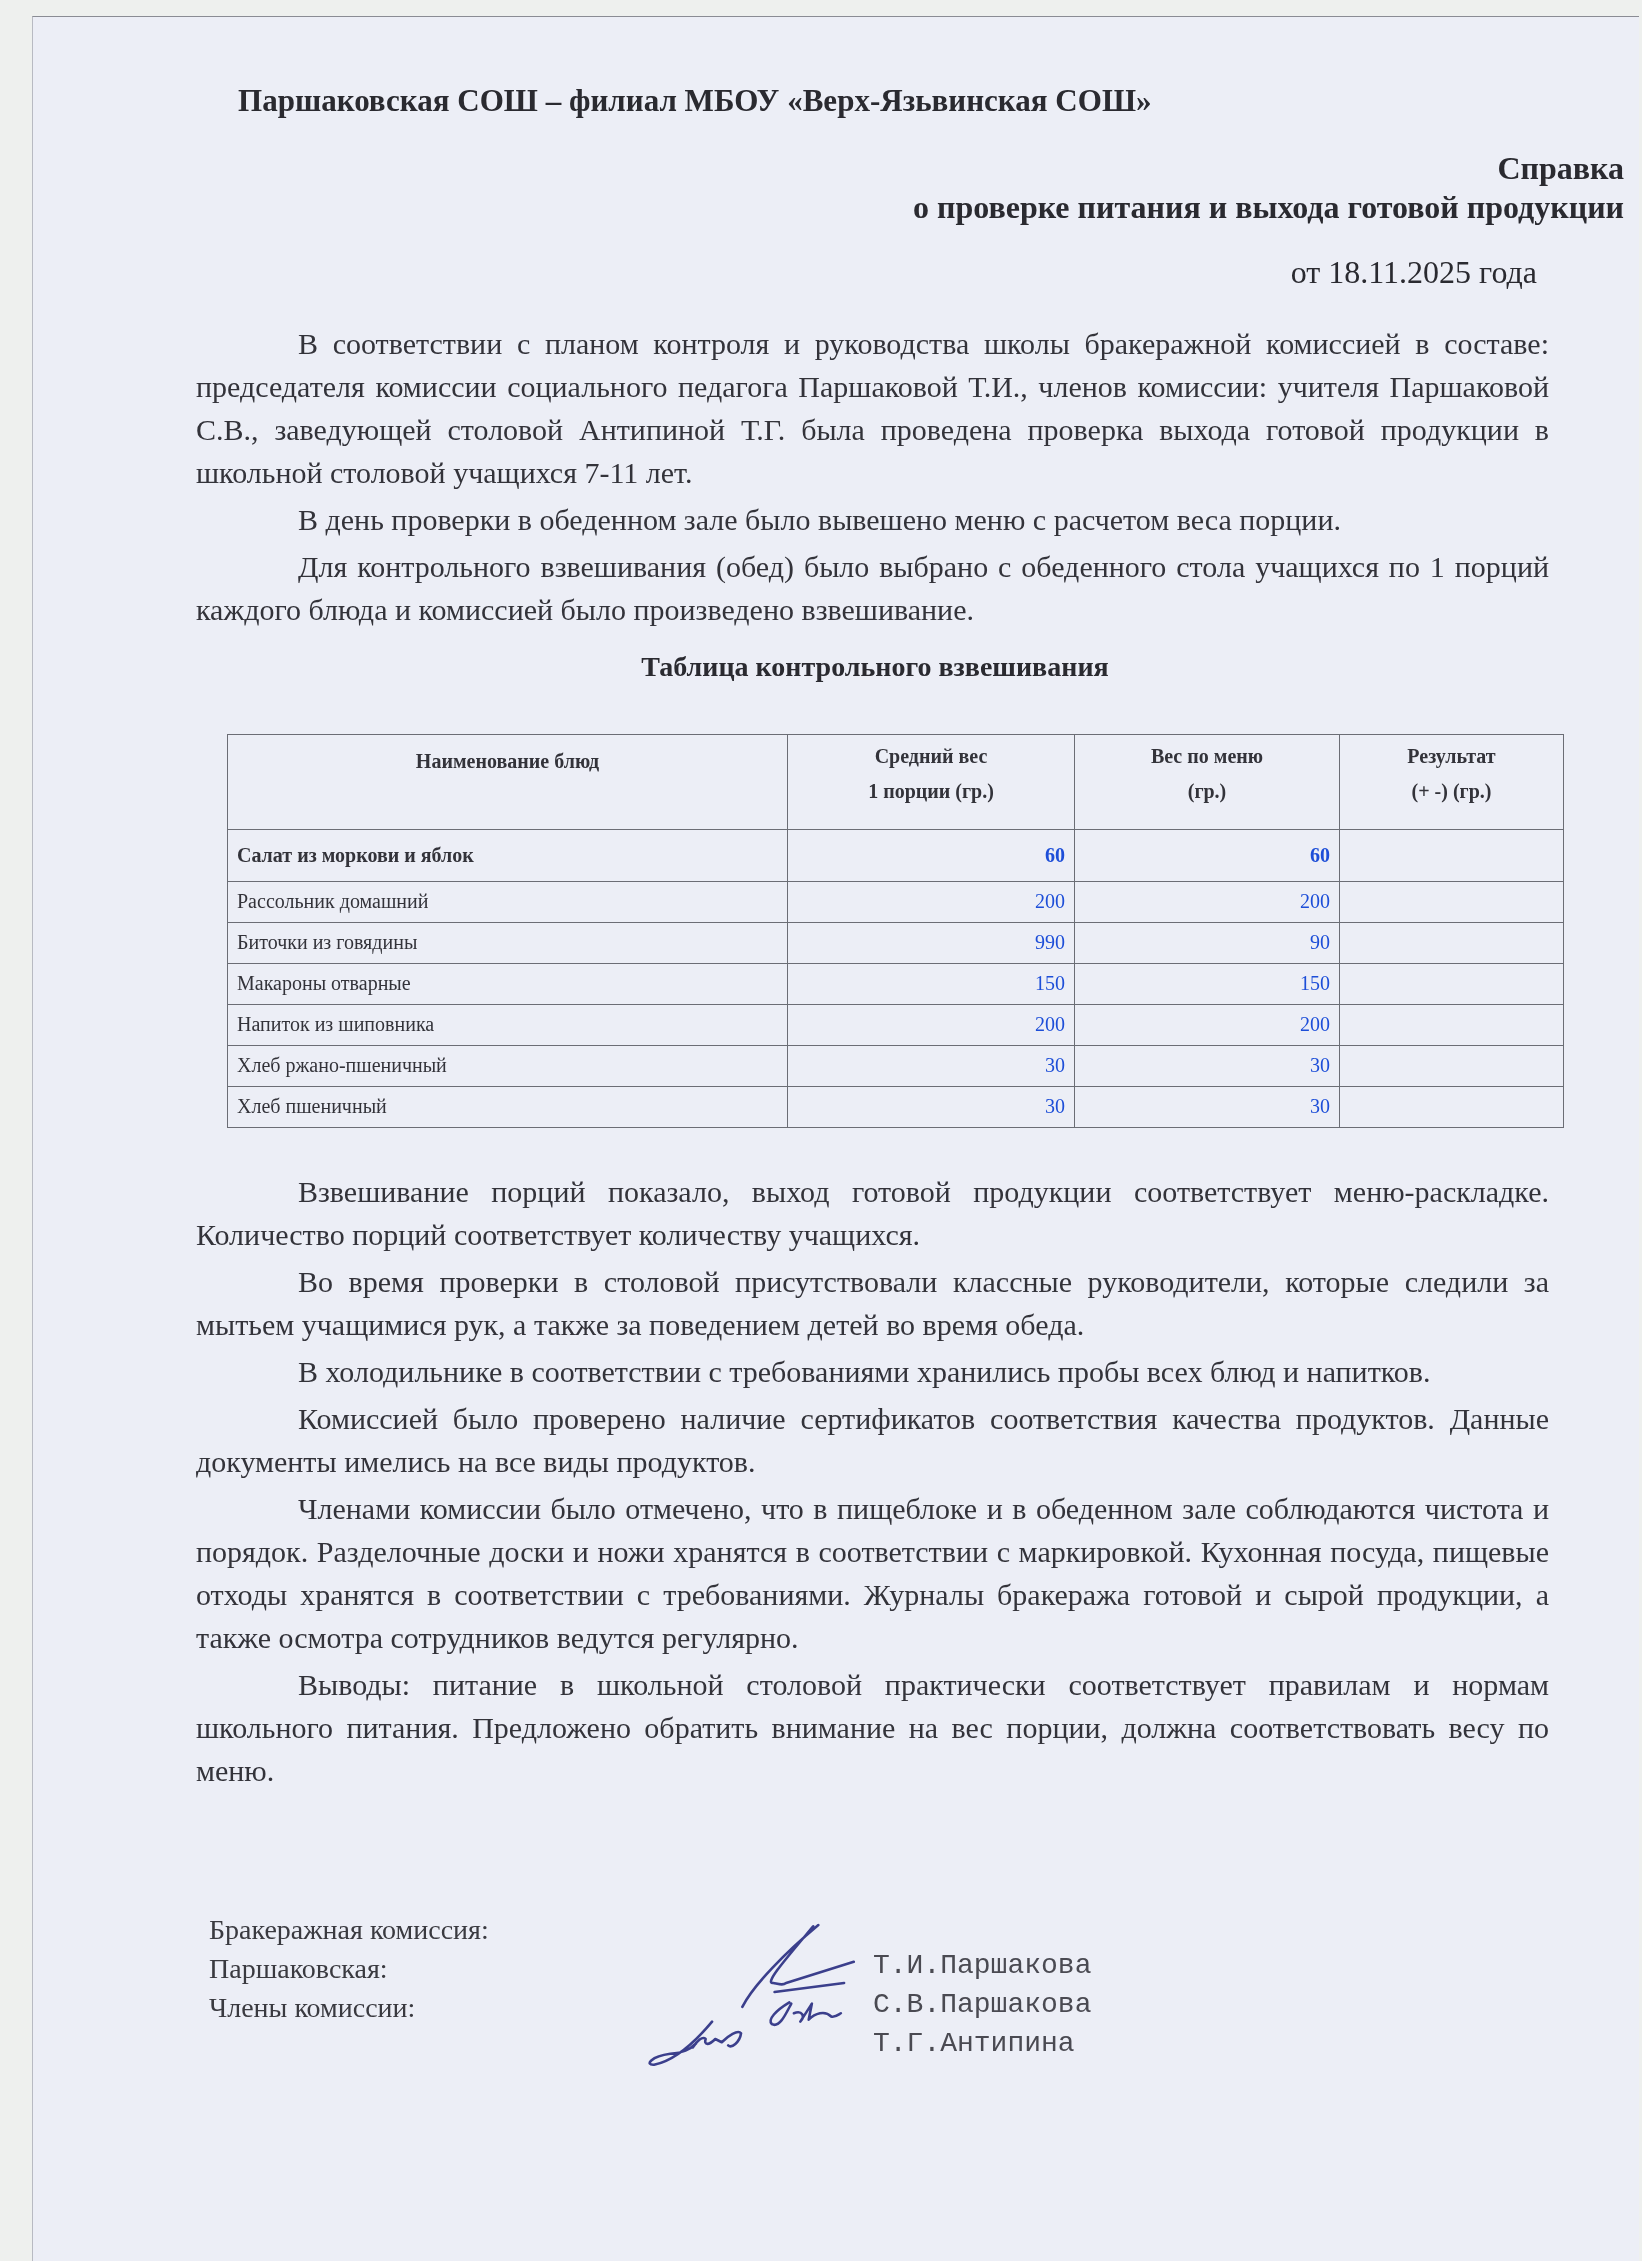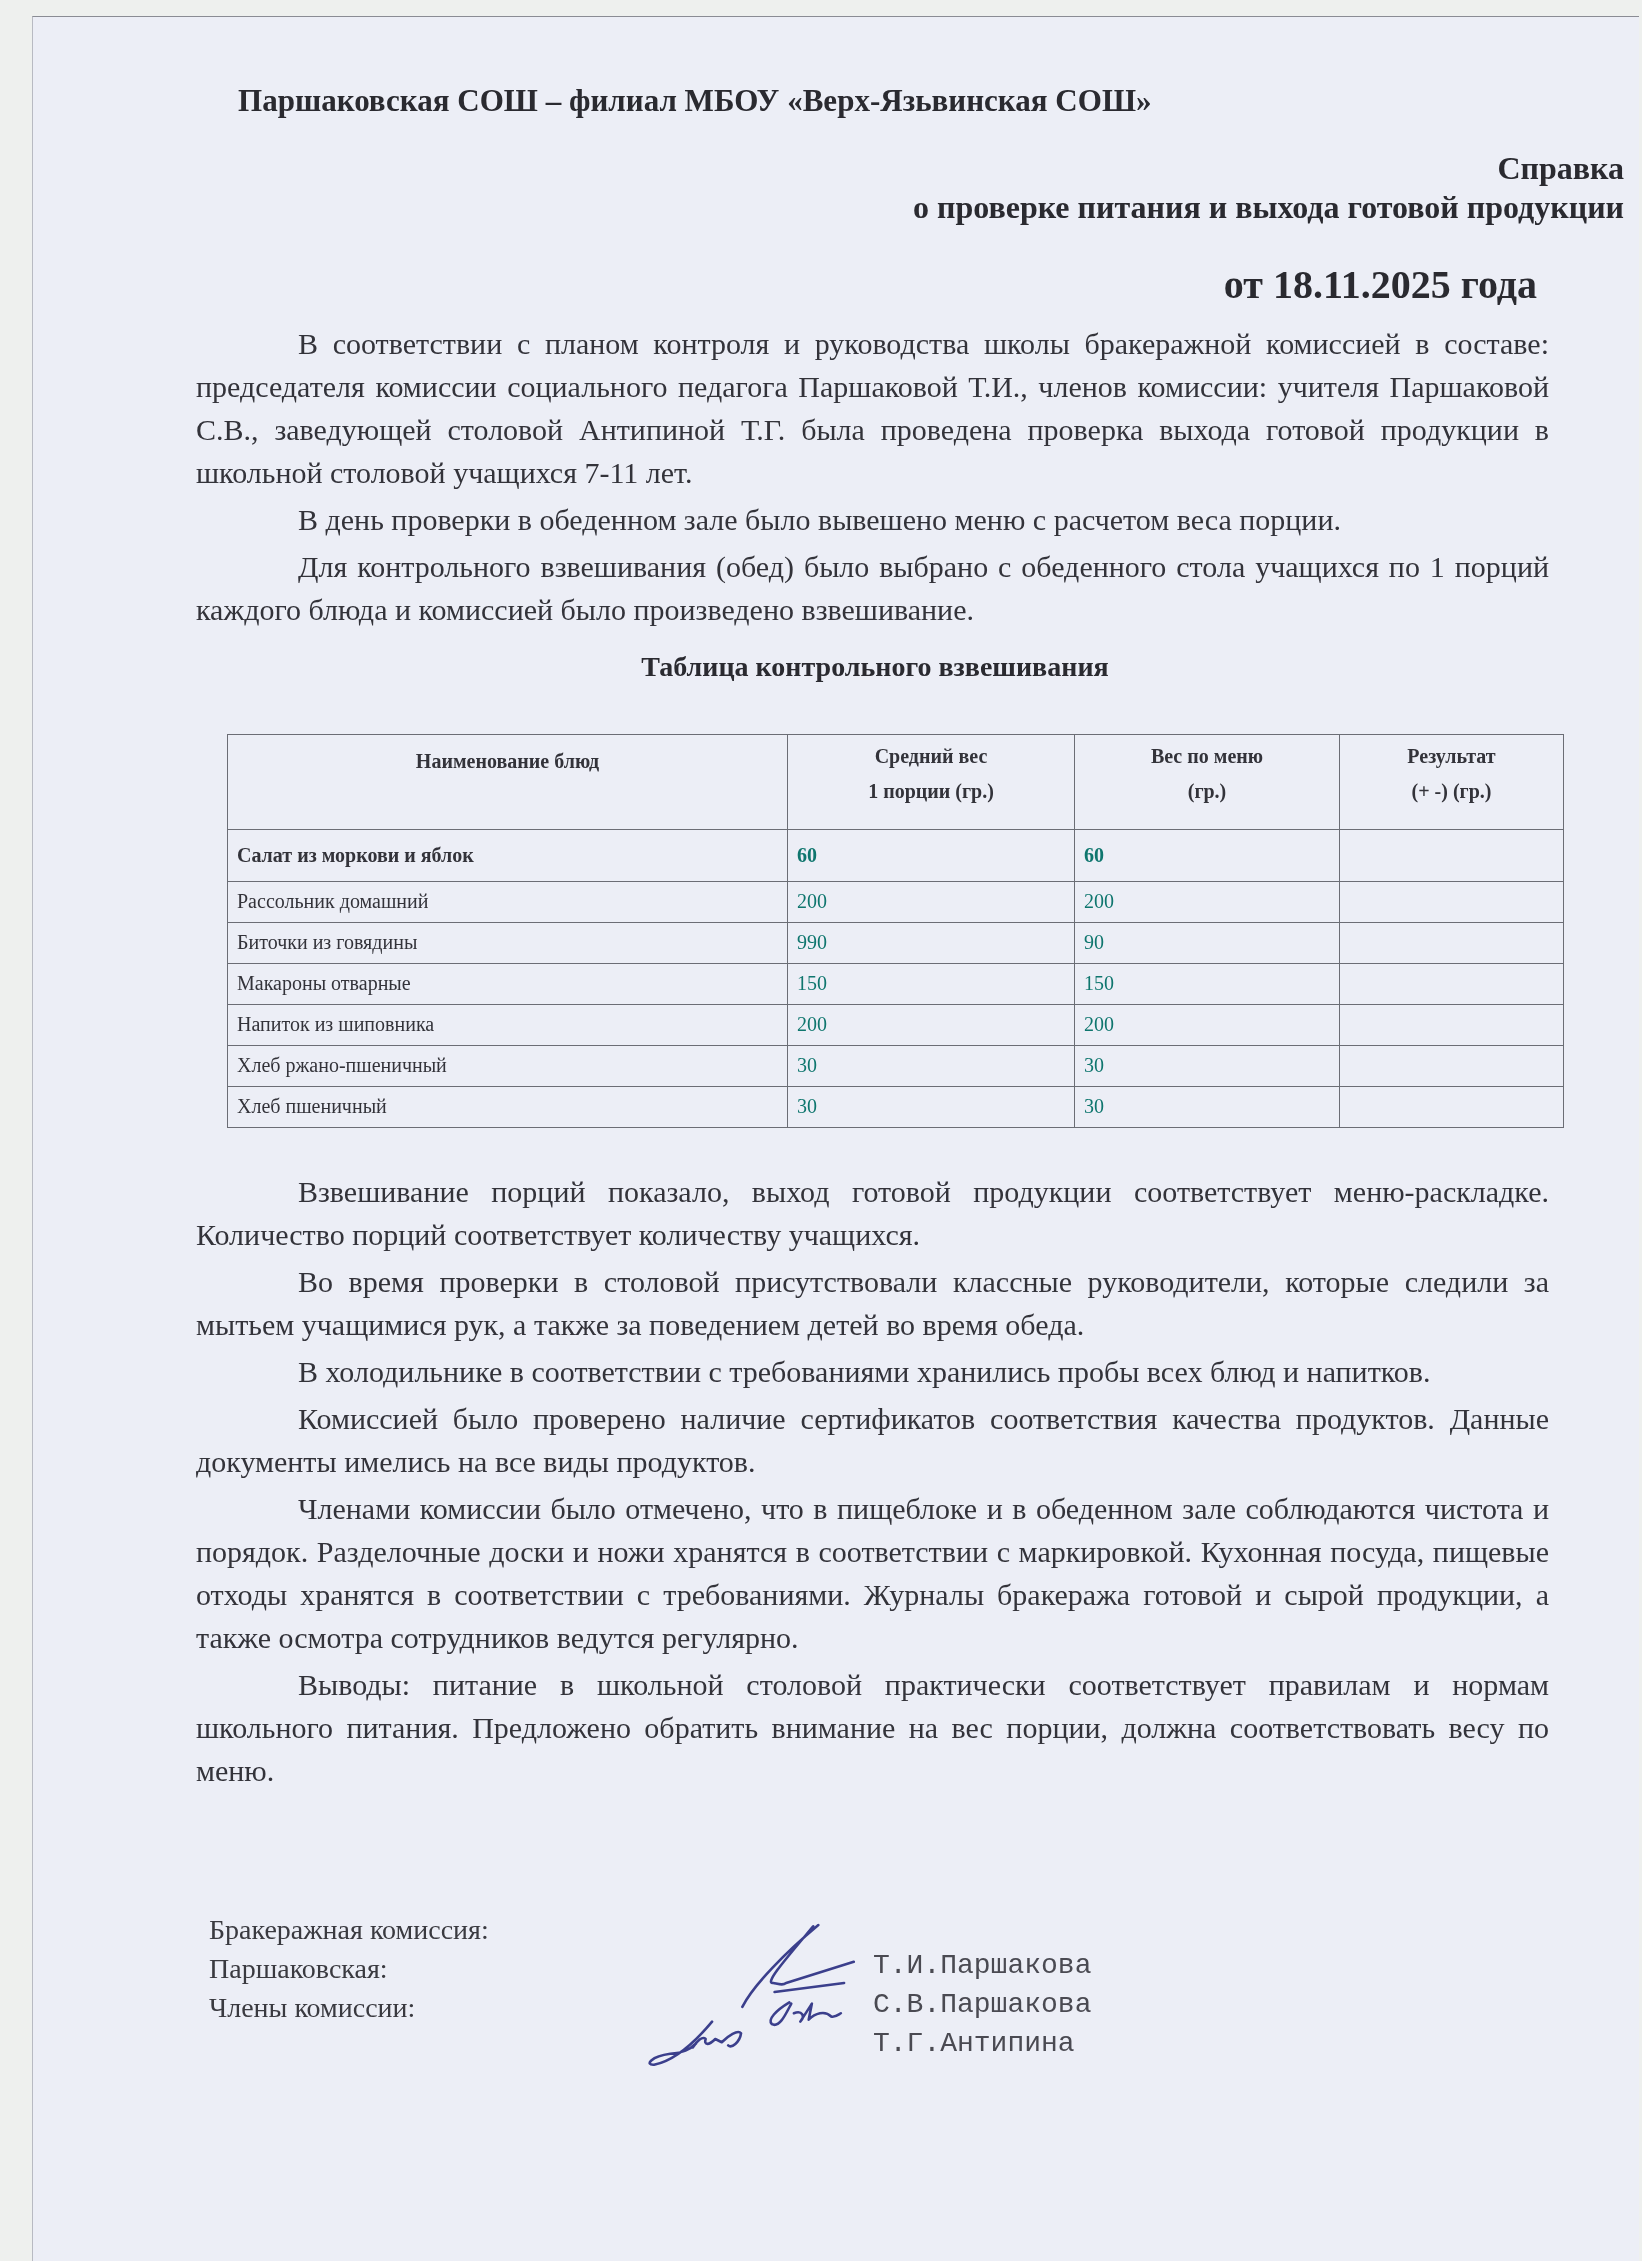--- a/index.html
+++ b/index.html
@@ -26,22 +26,22 @@
       white-space: nowrap;
       transform: scaleX(0.97); transform-origin: left;
     }
     .doc-title {
       left: 16px; width: 1608px; top: 149px;
       text-align: right;
       font-size: 32px; font-weight: bold;
       line-height: 39px;
     }
     .doc-date {
-      right: 106px; top: 261px;
-      font-size: 40px; font-weight: bold;
+      right: 106px; top: 254px;
+      font-size: 32px; font-weight: normal;
       white-space: nowrap;
     }
     .body-block {
       left: 192px; width: 1361px;
       font-size: 30px;
       line-height: 43px;
       text-align: justify;
       color: #33333a;
     }
     .body-block p { margin: 4px; text-indent: 102px; }
@@ -64,21 +64,21 @@
     }
     table.weigh th {
       font-weight: bold;
       vertical-align: top;
       text-align: center;
       height: 90px;
       line-height: 35px;
       padding-top: 3.9px;
     }
     table.weigh td { height: 40px; line-height: 39px; }
-    table.weigh td.num { text-align: left; color: #0f766e; }
+    table.weigh td.num { text-align: right; color: #1d4ed8; }
     .sig-labels {
       left: 209px; top: 1910px;
       font-size: 28px; line-height: 39px;
       color: #3a3a40;
     }
     .sig-names {
       left: 873px; top: 1946px;
       font-size: 28px; line-height: 39px;
       color: #4a4a52;
       font-family: Liberation Mono, monospace;

